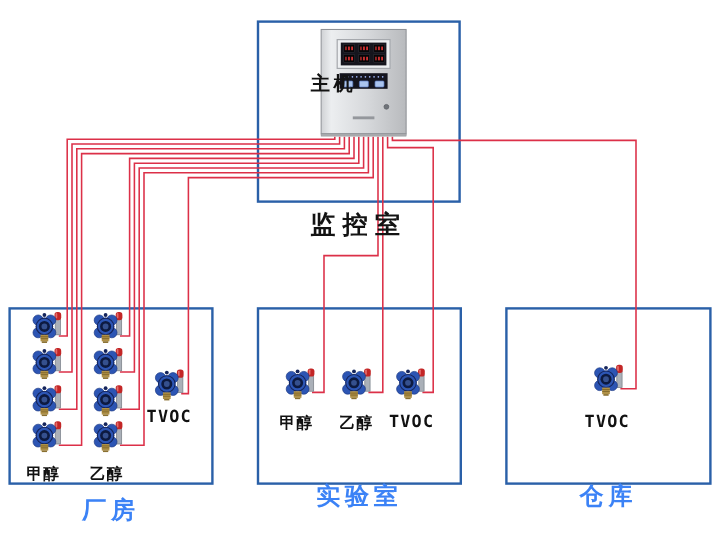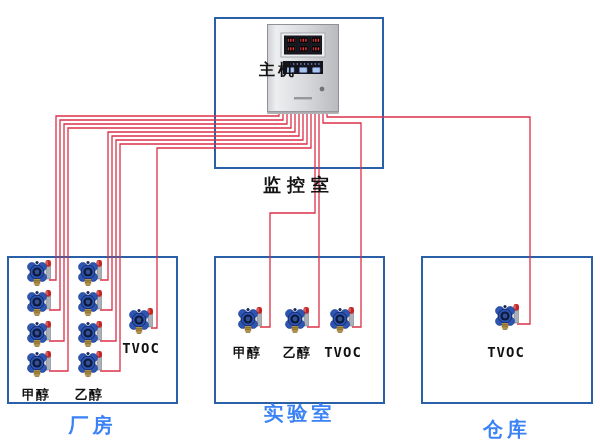--- a/index.html
+++ b/index.html
@@ -10,21 +10,21 @@
   .box{
     position:absolute;border:2px solid #2a60a8;background:transparent;
     box-sizing:border-box;z-index:1;
   }
   #wire-layer{position:absolute;left:0;top:0;z-index:2;}
   .detector{position:absolute;width:30px;height:28px;z-index:3;}
   #device{position:absolute;left:267px;top:24px;width:72px;height:90px;z-index:3;}
   .cn{position:absolute;font-weight:bold;color:#131313;z-index:4;white-space:nowrap;}
   #main-unit-label{left:239px;top:60px;font-size:16px;letter-spacing:3px;margin-left:20px;}
   #monitoring-room-label{left:214px;top:173px;width:170px;text-align:center;
-    font-size:18px;letter-spacing:6px;}
+    font-size:21px;letter-spacing:6px;}
   .room-label{position:absolute;text-align:center;font-weight:bold;font-size:20px;
     letter-spacing:4px;color:#3b82f6;z-index:4;}
   .gas{position:absolute;transform:translateX(-50%);font-weight:bold;z-index:4;white-space:nowrap;}
   .gas.cnl{font-family:Liberation Mono, monospace;font-size:13px;letter-spacing:1px;}
   .gas.mono{font-family:"DejaVu Sans Mono","Liberation Mono",monospace;font-size:14px;letter-spacing:1px;}
 </style>
 </head>
 <body>
 
 <div class="canvas" id="canvas">
@@ -117,21 +117,21 @@
   </svg>
 
   <div class="cn" id="main-unit-label">主机</div>
   <div class="cn" id="monitoring-room-label">监控室</div>
 
 <div class="box" style="left: 7px; top: 256px; width: 171px; height: 148px; border-color: rgb(42, 96, 168);"></div>
     <div class="room-label" style="left: 7px; top: 412px; width: 171px;">厂房</div>
     <div class="box" style="left: 214px; top: 256px; width: 171px; height: 148px; border-color: rgb(42, 96, 168);"></div>
     <div class="room-label" style="left: 214px; top: 400px; width: 171px;">实验室</div>
     <div class="box" style="left: 421px; top: 256px; width: 172px; height: 148px; border-color: rgb(42, 96, 168);"></div>
-    <div class="room-label" style="left: 421px; top: 416px; width: 172px;">仓库</div>
+    <div class="room-label" style="left: 421px; top: 400px; width: 172px;">仓库</div>
     <svg class="detector" viewBox="0 0 30 28" style="left: 25px; top: 258px;">
     <g>
       <rect x="21" y="7.5" width="4.4" height="13.5" fill="#aab0b8" stroke="#777d86" stroke-width="0.6"></rect>
       <rect x="20.4" y="2" width="5.6" height="6.8" rx="2.4" fill="#c32626"></rect>
       <rect x="21.3" y="2.9" width="1.4" height="4.4" rx="0.7" fill="#e87a7a" opacity="0.85"></rect>
     </g>
     <g>
       <circle cx="6.8" cy="8.8" r="4.3" fill="#2c55b4" stroke="#1d3a86" stroke-width="0.6"></circle>
       <circle cx="17.2" cy="8.8" r="4.3" fill="#2c55b4" stroke="#1d3a86" stroke-width="0.6"></circle>
       <circle cx="6.8" cy="19.2" r="4.3" fill="#2c55b4" stroke="#1d3a86" stroke-width="0.6"></circle>

